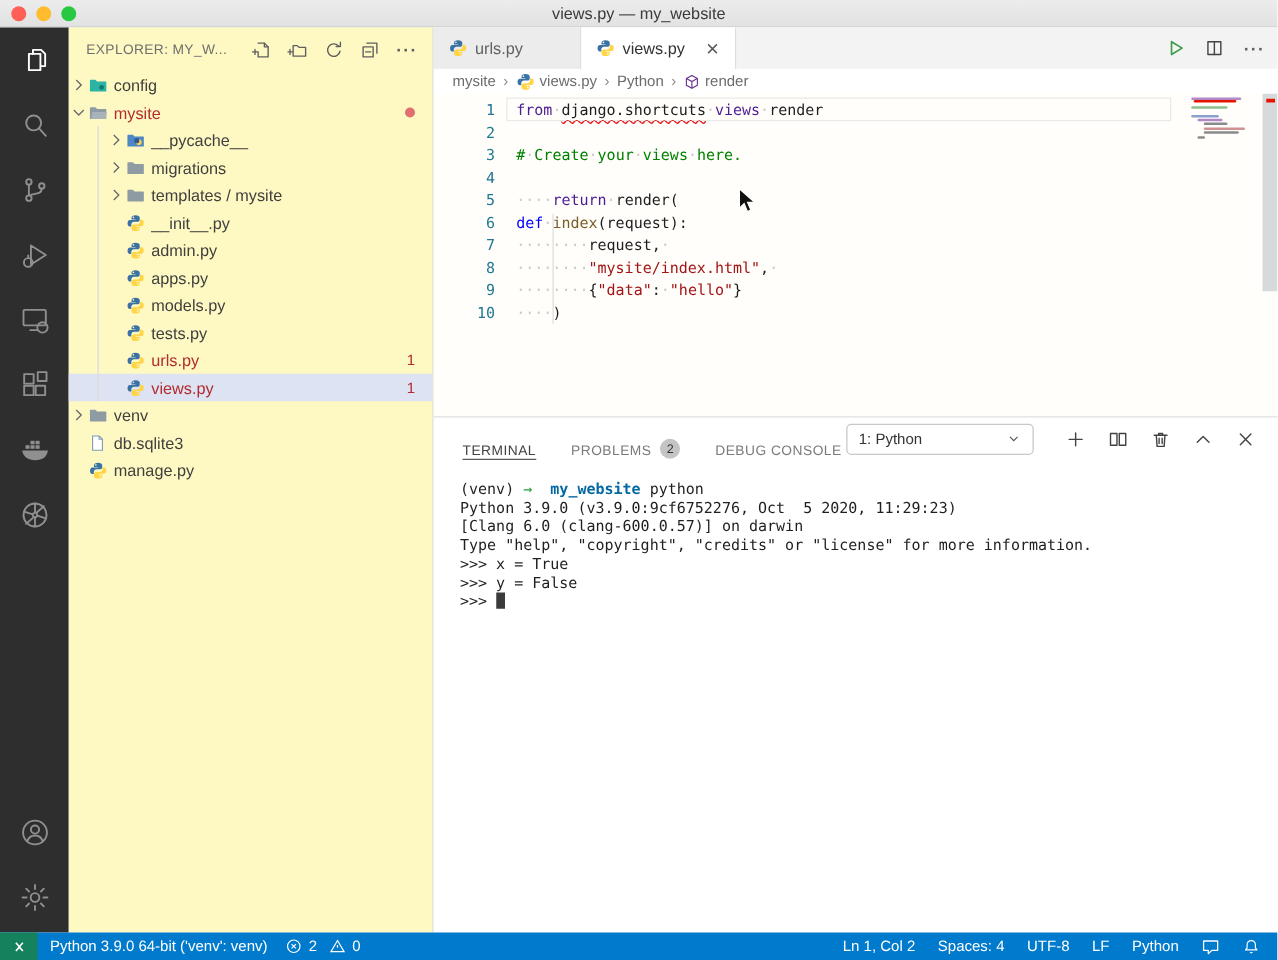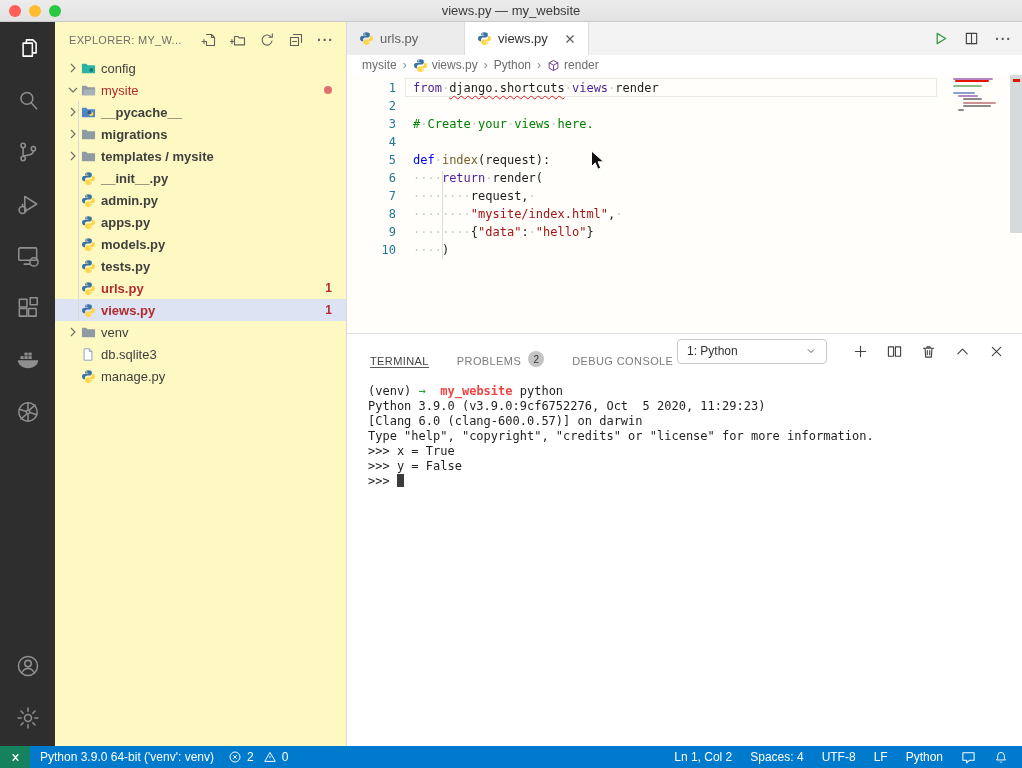--- a/index.html
+++ b/index.html
@@ -30,21 +30,21 @@
   .sb-header { height:35px; display:flex; align-items:center; padding:0 12px 0 14px; }
   .sb-title { font-size:11px; color:#6e6e6e; letter-spacing:.3px; white-space:nowrap; }
   .sb-actions { margin-left:auto; display:flex; gap:13px; align-items:center; }
   .sb-actions .icon-btn { cursor:pointer; }
   .more-dots { font-size:14px; color:#5f5f5f; font-weight:bold; letter-spacing:1px; line-height:10px; }
 
   .tree { position:relative; }
   .tree-row { height:22px; display:flex; align-items:center; font-size:13px; color:#40403f; cursor:pointer; }
   .tree-row.selected { background:#dde3f2; }
   .tree-row.error .t-label { color:#b22b2e; }
-  .ind0 { padding-left:10px; } .ind1 { padding-left:10px;font-weight:bold; }
+  .ind0 { } .ind1 { padding-left:30px; }
   .chev { width:16px; height:16px; display:flex; align-items:center; justify-content:center; flex:0 0 16px; }
   .t-icon { width:19px; display:flex; align-items:center; flex:0 0 19px; }
   .t-label { margin-left:1px; white-space:nowrap; }
   .t-badge { margin-left:auto; margin-right:14px; color:#b22b2e; font-size:12px; }
   .t-dot { margin-left:auto; margin-right:14px; width:8px; height:8px; border-radius:50%; background:#e07070; }
   .tree-guide { position:absolute; left:23px; top:79px; width:1px; height:220px; background:#dadada; }
 
   
   .main { position:absolute; top:22px; left:347px; width:675px; height:724px; background:#fff; }
   .tabbar { position:relative; height:33px; background:#f3f3f3; display:flex; }
@@ -87,21 +87,21 @@
     display:flex; align-items:center; justify-content:center; letter-spacing:0; }
   .p-dropdown { margin-left:auto; width:150px; height:25px; border:1px solid #c8c8c8; border-radius:4px; background:#fff;
     display:flex; align-items:center; padding:0 9px; font-size:12px; color:#333; cursor:pointer; }
   .p-dropdown svg { margin-left:auto; }
   .p-actions { display:flex; gap:19px; margin-left:26px; align-items:center; }
   .p-actions > div { cursor:pointer; }
 
   .terminal { padding:16px 0 0 21px; font-family:"DejaVu Sans Mono",monospace; font-size:12px; line-height:15px; color:#1f1f1f; }
   .tl { white-space:pre; height:15px; }
   .tl .green { color:#23a33a; }
-  .tl .cyan { color:#ef4444; font-weight:bold; }
+  .tl .cyan { color:#0369a1; font-weight:bold; }
   .tcursor { display:inline-block; width:7px; height:13px; background:#3b3b3b; vertical-align:-2px; }
 
   
   .statusbar { position:absolute; left:0; right:0; bottom:0; height:22px; background:#007acc;
     display:flex; align-items:center; color:#fff; font-size:12px; }
   .sb-remote { width:30px; height:22px; background:#16825d; display:flex; align-items:center; justify-content:center; cursor:pointer; }
   .sb-item { display:flex; align-items:center; gap:4px; cursor:pointer; white-space:nowrap; }
   .sb-left { display:flex; align-items:center; gap:14px; padding-left:10px; }
   .sb-right { margin-left:auto; display:flex; align-items:center; gap:18px; padding-right:14px; }
   .sb-prob { display:flex; align-items:center; gap:5px; }
@@ -516,22 +516,22 @@
         <div>7</div>
         <div>8</div>
         <div>9</div>
         <div>10</div>
       </div>
     <div class="lines" id="codeLines">
         <div class="cl"><span class="kw">from</span><span class="ws">·</span><span class="err">django.shortcuts</span><span class="ws">·</span><span class="kw">views</span><span class="ws">·</span><span class="pl">render</span></div>
         <div class="cl"></div>
         <div class="cl"><span class="com">#</span><span class="ws">·</span><span class="com">Create</span><span class="ws">·</span><span class="com">your</span><span class="ws">·</span><span class="com">views</span><span class="ws">·</span><span class="com">here.</span></div>
         <div class="cl"></div>
+        <div class="cl"><span class="ws">····</span><span class="kw">return</span><span class="ws">·</span><span class="pl">render(</span></div>
         <div class="cl"><span class="def">def</span><span class="ws">·</span><span class="fn">index</span><span class="pl">(request):</span></div>
-        <div class="cl"><span class="ws">····</span><span class="kw">return</span><span class="ws">·</span><span class="pl">render(</span></div>
         <div class="cl"><span class="ws">········</span><span class="pl">request,</span><span class="ws">·</span></div>
         <div class="cl"><span class="ws">········</span><span class="str">"mysite/index.html"</span><span class="pl">,</span><span class="ws">·</span></div>
         <div class="cl"><span class="ws">········</span><span class="pl">{</span><span class="str">"data"</span><span class="pl">:</span><span class="ws">·</span><span class="str">"hello"</span><span class="pl">}</span></div>
         <div class="cl"><span class="ws">····</span><span class="pl">)</span></div>
       </div>
     <div class="cguide"></div>
     <div class="minimap" id="minimap">
         <div class="mm-bar" style="top: 0px; left: 2px; width: 40.25px; background: rgb(179, 135, 198);"></div>
         <div class="mm-bar" style="top: 2px; left: 4px; width: 34px; background: rgb(229, 20, 0); height: 2px;"></div>
         <div class="mm-bar" style="top: 6.8px; left: 2px; width: 28.75px; background: rgb(140, 191, 140);"></div>

